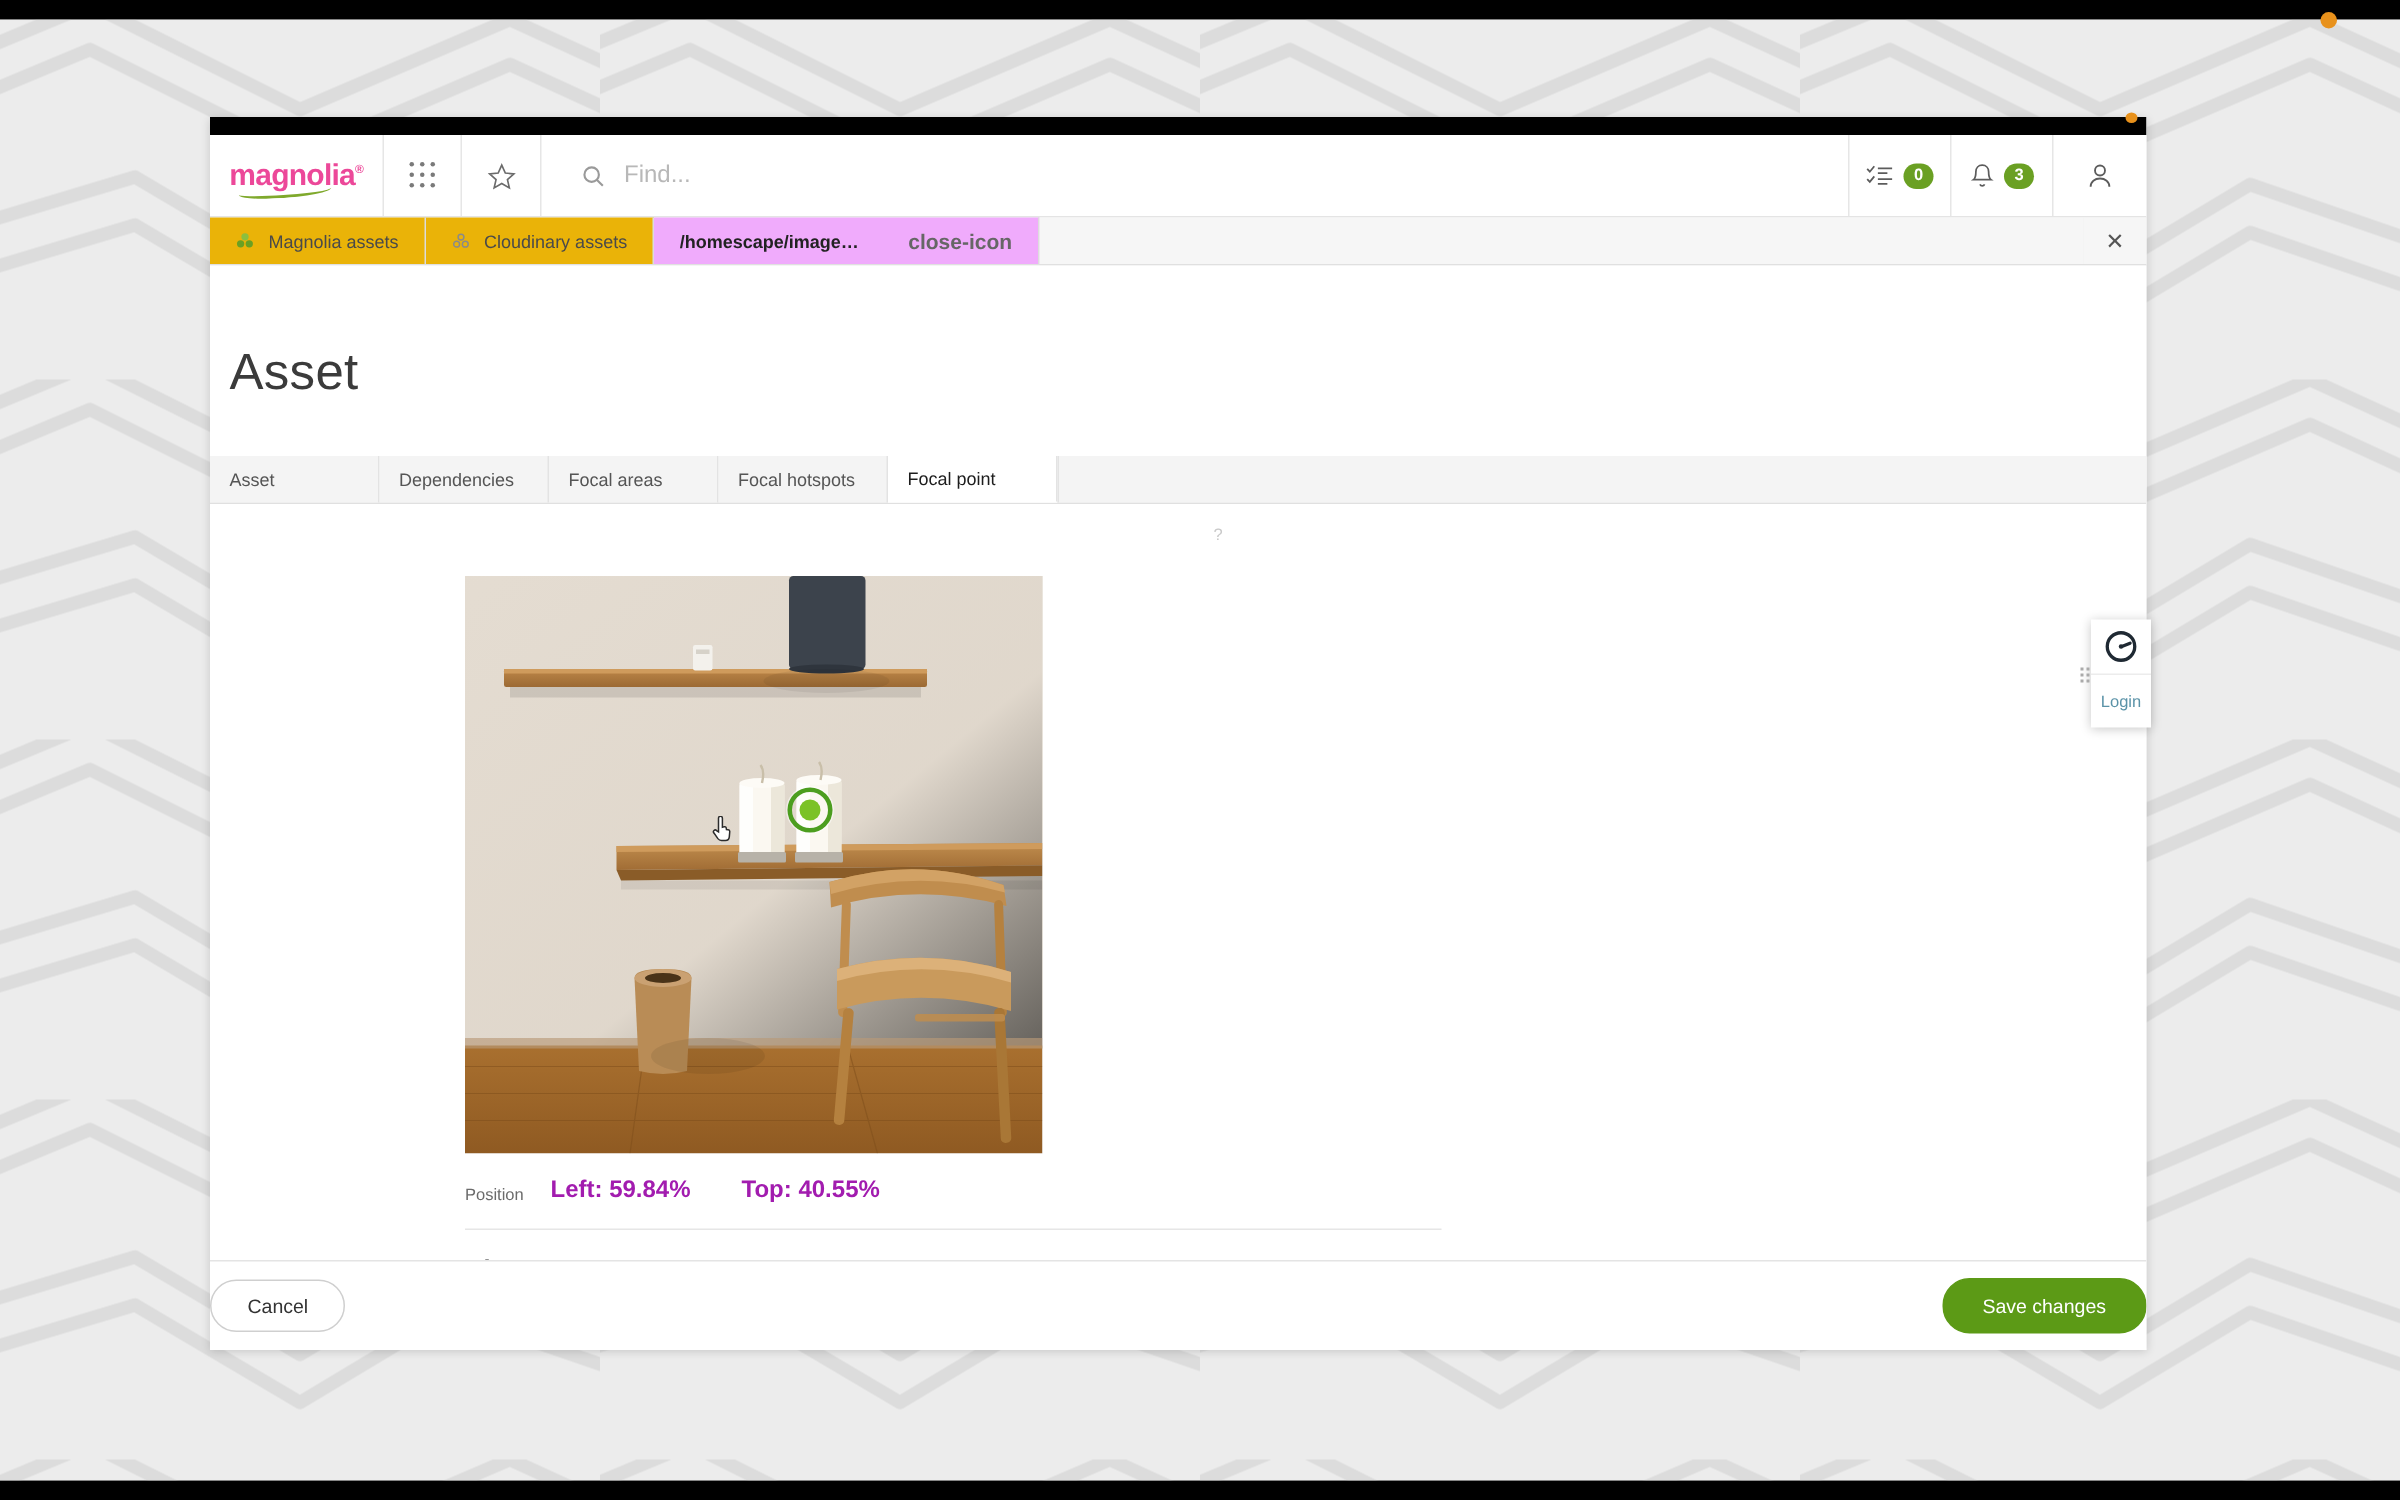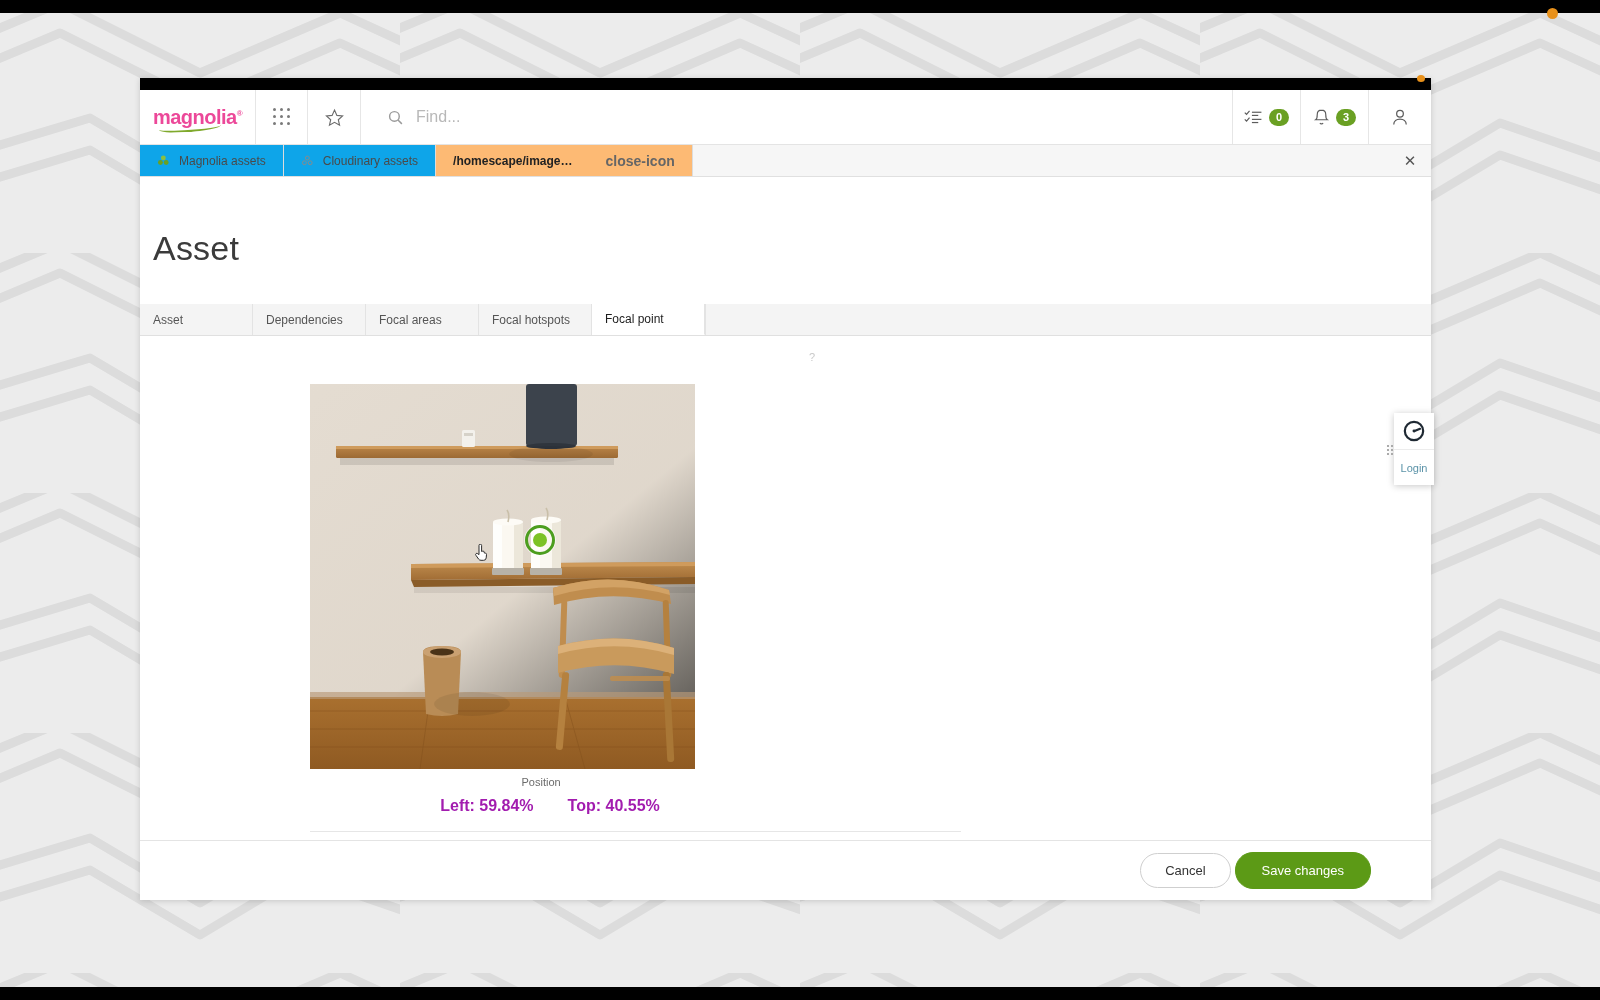--- a/index.html
+++ b/index.html
@@ -153,26 +153,26 @@
     position: relative;
   }
   .appbar-tab {
     display: flex;
     align-items: center;
     gap: 9px;
     padding: 0 17px;
     font-size: 12px;
     color: #4a4a4a;
     border-right: 1px solid #dcdcdc;
-    background: #0ea5e9;
+    background: #eab308;
     cursor: pointer;
     white-space: nowrap;
   }
   .appbar-tab.active {
-    background: #fdba74;
+    background: #f0abfc;
     font-weight: bold;
     color: #222;
   }
   .appbar-tab .tabclose {
     font-size: 14px;
     color: #666;
     margin-left: 24px;
     line-height: 1;
   }
   #tabstrip-spacer { flex: 1 1 auto; background: #f6f6f6; }
@@ -272,23 +272,22 @@
   }
   #hand-cursor {
     position: absolute;
     width: 16px; height: 18px;
     pointer-events: none;
   }
 
   #position-row {
     margin-top: 7px;
     display: flex;
-    align-items: center;
+    align-items: flex-end;
     width: 480px;
-    flex-direction: column;
   }
   #position-label {
     font-size: 11px;
     color: #6b6b6b;
     width: 57px;
   }
   #position-values {
     font-size: 16px;
     font-weight: bold;
     color: #a21caf;
@@ -310,22 +309,21 @@
   }
 
   
   #footer {
     flex: 0 0 auto;
     height: 60px;
     border-top: 1px solid #e4e4e4;
     background: #ffffff;
     display: flex;
     align-items: center;
-    justify-content: flex-end;
-    padding-right: 60px;
+    justify-content: space-between;
     gap: 4px;
   }
   .btn {
     border-radius: 18px;
     font-size: 13px;
     padding: 9px 24px;
     cursor: pointer;
     font-family: "Liberation Sans", sans-serif;
   }
   #cancel-btn {

